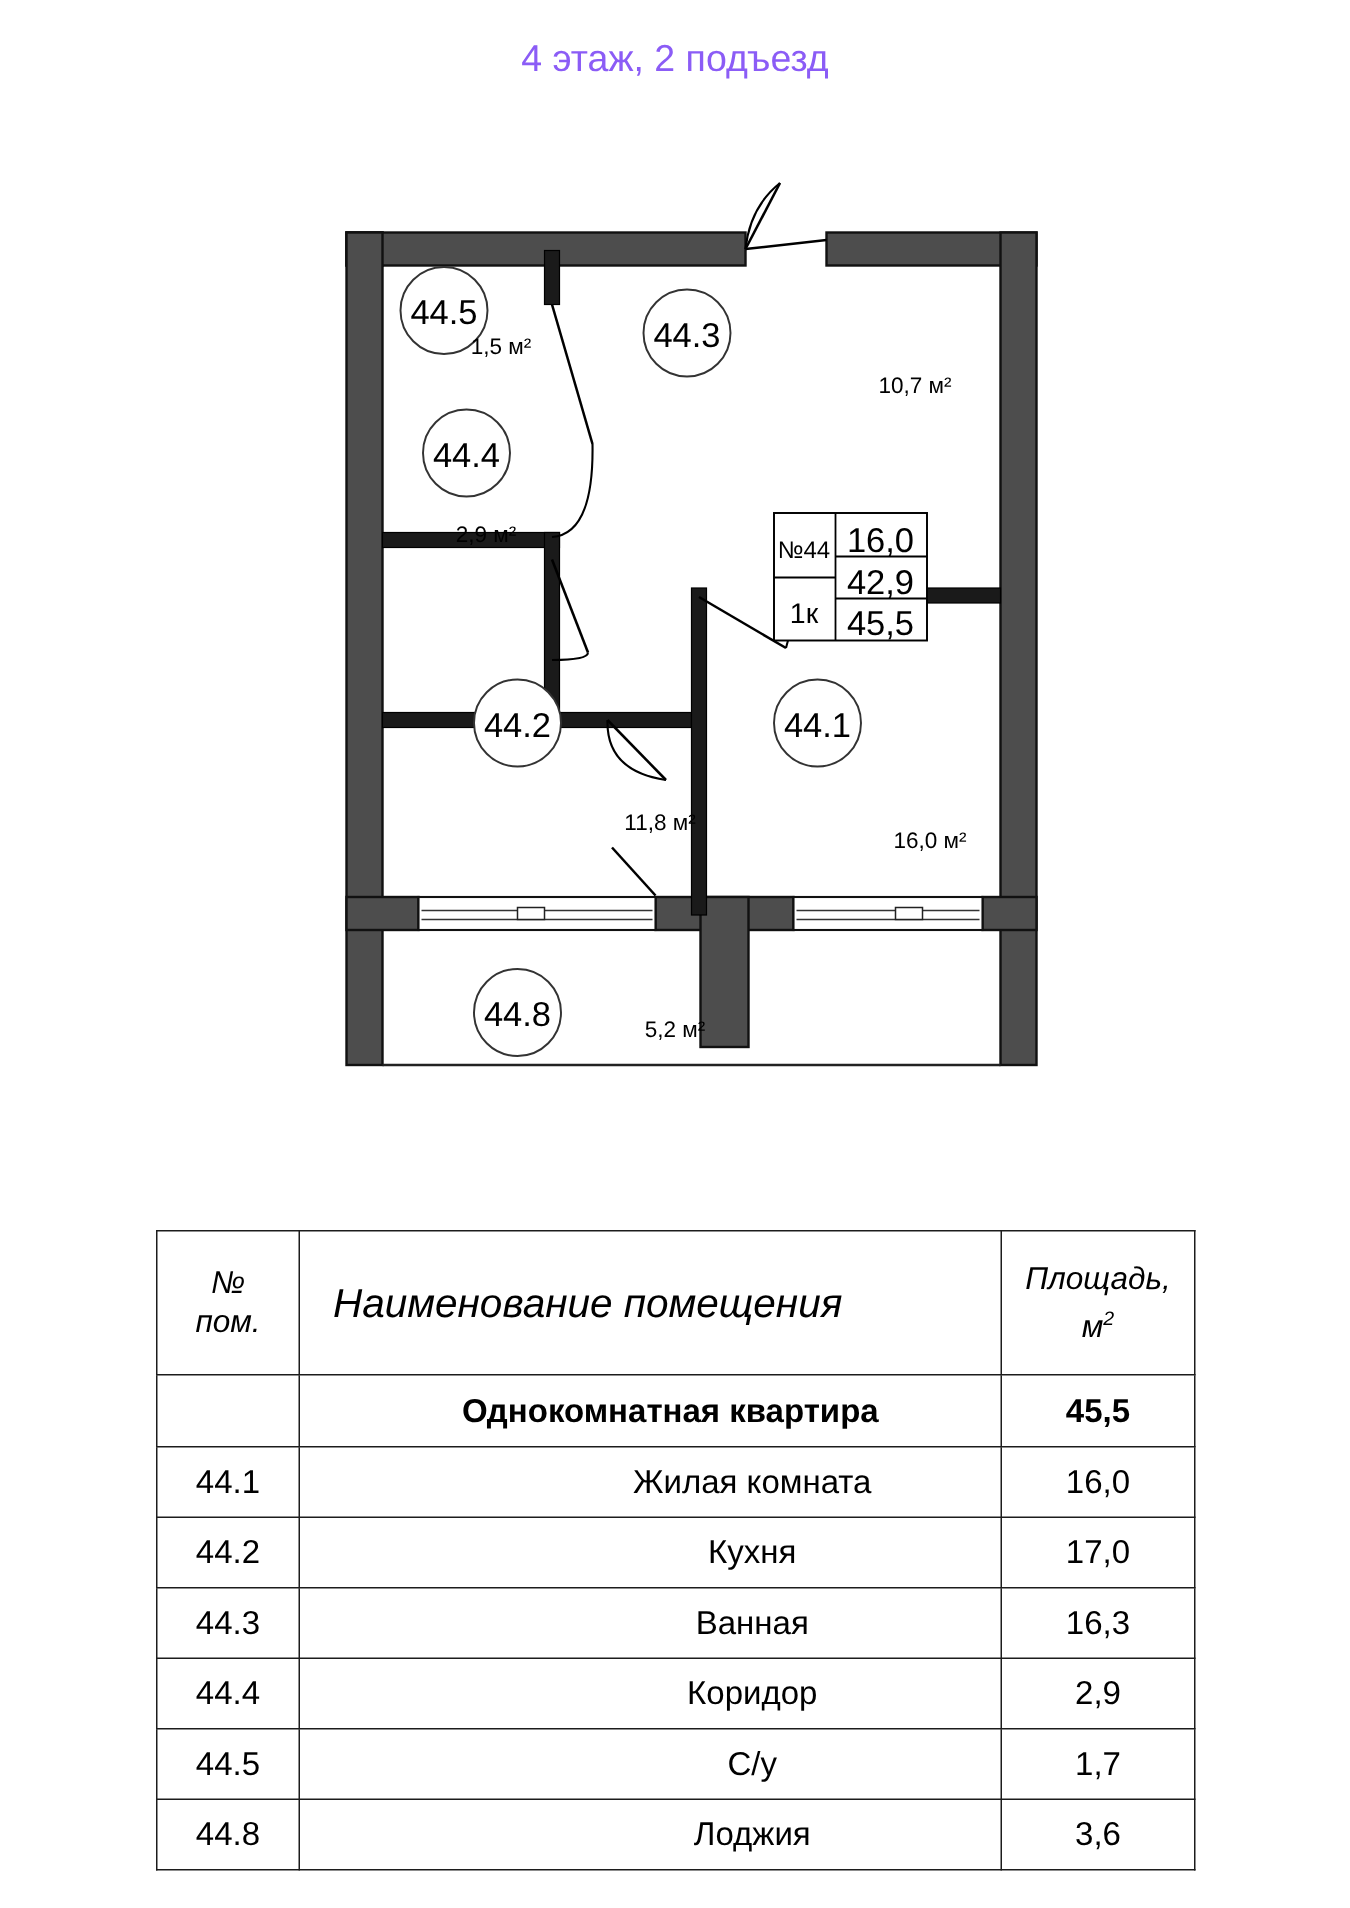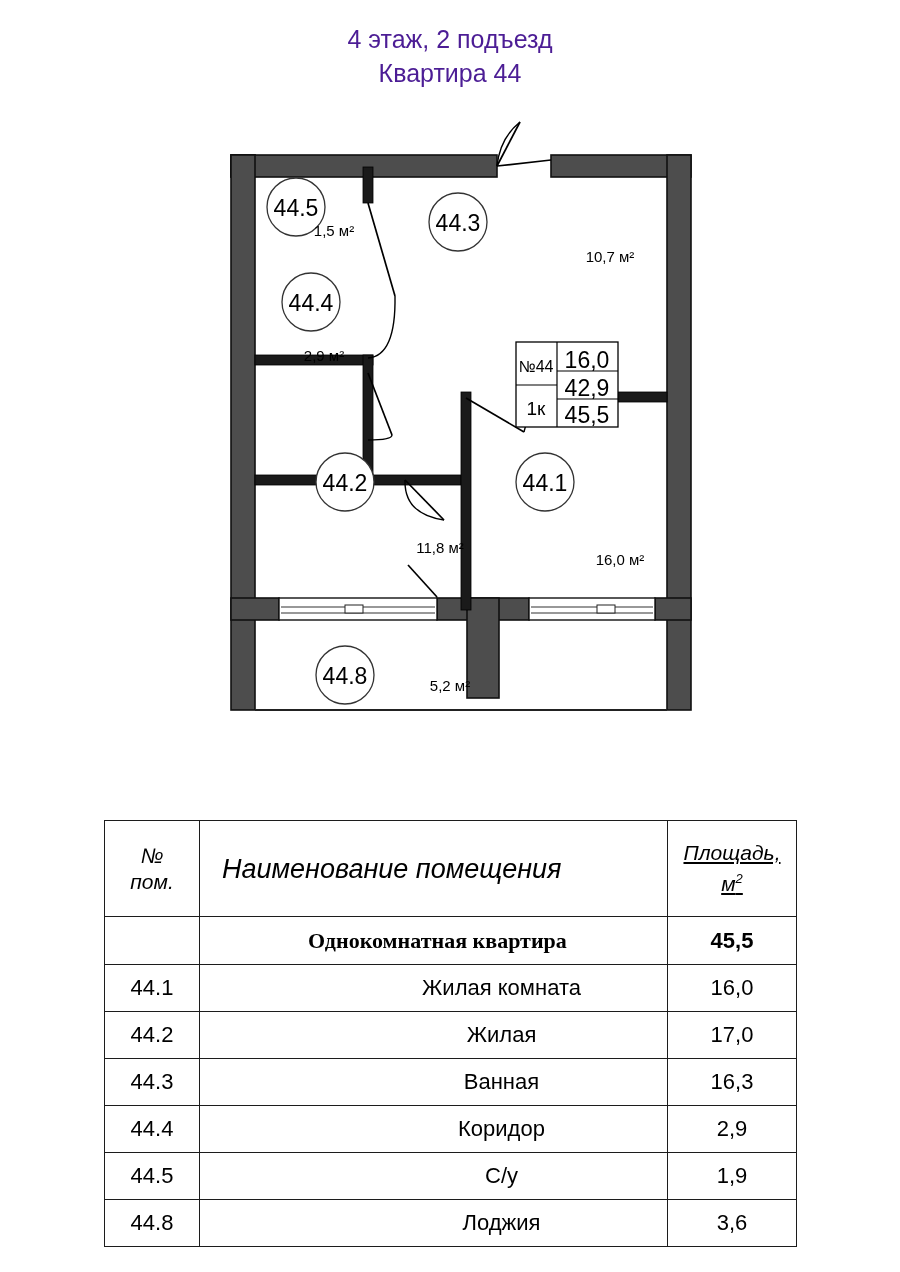--- a/index.html
+++ b/index.html
@@ -21,21 +21,21 @@
   #title-block {
     position: absolute;
     left: 0; top: 22px;
     width: 900px;
     text-align: center;
   }
   #title-block .tline {
     font-size: 25px;
     line-height: 34px;
     letter-spacing: 0px;
-    color: #4c1d95;
+    color: #8b5cf6;
   }
 
   
   #plan {
     position: absolute;
     left: 0; top: 110px;
     width: 900px; height: 640px;
   }
   #plan svg { display:block; }
 
@@ -64,48 +64,47 @@
     font-style: italic;
     font-size: 21px;
     text-align: center;
     line-height: 26px;
   }
   tr.hdr td.h-name {
     text-align: left;
     padding-left: 22px;
     font-size: 27px;
   }
-  tr.hdr td.h-area { font-size: 21px; text-decoration: underline; }
+  tr.hdr td.h-area { font-size: 21px; }
   tr.hdr td.h-area .sup { font-size: 13px; vertical-align: super; }
 
   tr.total td {
     height: 48px;
     font-weight: bold;
     font-size: 22px;
   }
-  tr.total td.t-name { padding-left: 108px; text-align: left; font-family: Liberation Serif, serif; }
+  tr.total td.t-name { padding-left: 108px; text-align: left; }
   tr.total td.t-area { text-align: center; }
   tr.total td.t-num  { }
 
   tr.row td {
     height: 47px;
     font-size: 22px;
   }
   tr.row td.r-num  { text-align: center; }
   tr.row td.r-name { padding-left: 136px; text-align: center; }
   tr.row td.r-area { text-align: center; }
 </style>
 </head>
 <body>
 
 <div id="page">
 
   <div id="title-block">
     <div class="tline">4 этаж, 2 подъезд</div>
-    <div class="tline">Квартира 44</div>
   </div>
 
   <div id="plan">
     <svg width="900" height="640" viewBox="0 0 900 640" xmlns="http://www.w3.org/2000/svg">
 
       <defs>
         <g id="wallstyle"></g>
       </defs>
 
       <g stroke="#111111" stroke-width="1.6" fill="#4d4d4d">
@@ -314,37 +313,37 @@
           <td class="t-area">45,5</td>
         </tr>
 
         <tr class="row">
           <td class="r-num">44.1</td>
           <td class="r-name">Жилая комната</td>
           <td class="r-area">16,0</td>
         </tr>
         <tr class="row">
           <td class="r-num">44.2</td>
-          <td class="r-name">Жилая</td>
+          <td class="r-name">Кухня</td>
           <td class="r-area">17,0</td>
         </tr>
         <tr class="row">
           <td class="r-num">44.3</td>
           <td class="r-name">Ванная</td>
           <td class="r-area">16,3</td>
         </tr>
         <tr class="row">
           <td class="r-num">44.4</td>
           <td class="r-name">Коридор</td>
           <td class="r-area">2,9</td>
         </tr>
         <tr class="row">
           <td class="r-num">44.5</td>
           <td class="r-name">С/у</td>
-          <td class="r-area">1,9</td>
+          <td class="r-area">1,7</td>
         </tr>
         <tr class="row">
           <td class="r-num">44.8</td>
           <td class="r-name">Лоджия</td>
           <td class="r-area">3,6</td>
         </tr>
       </tbody>
     </table>
   </div>
 

